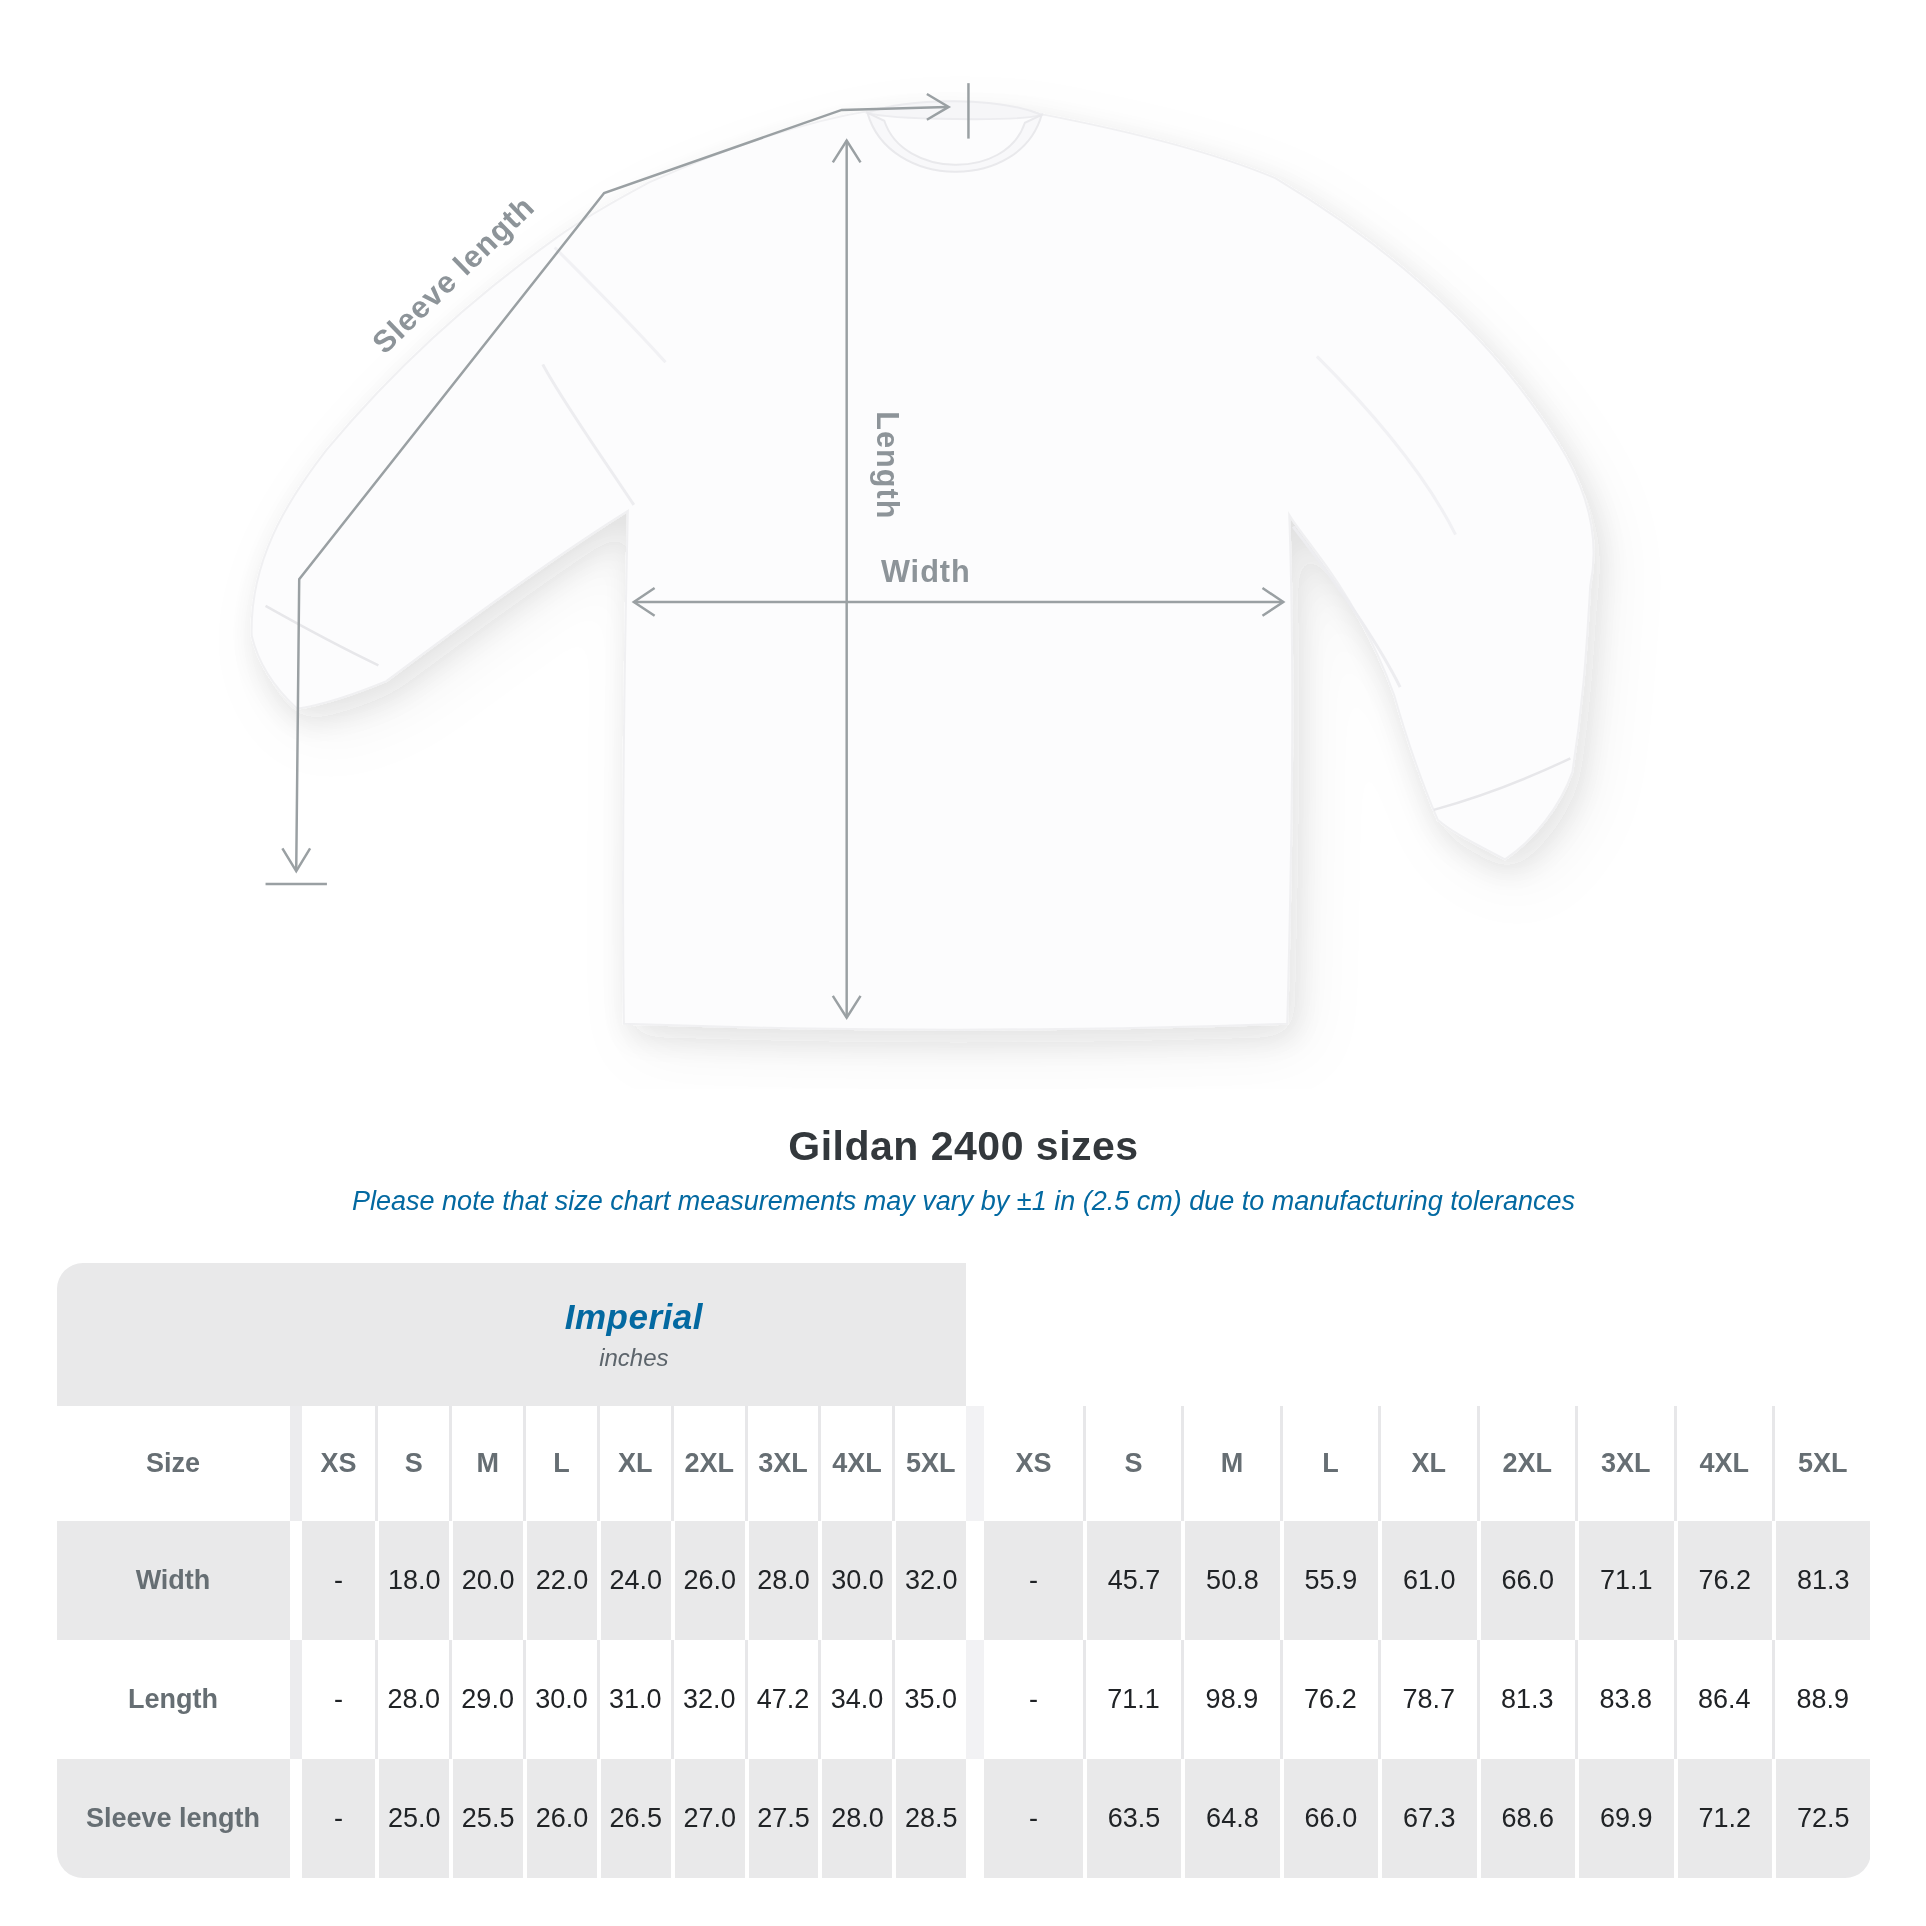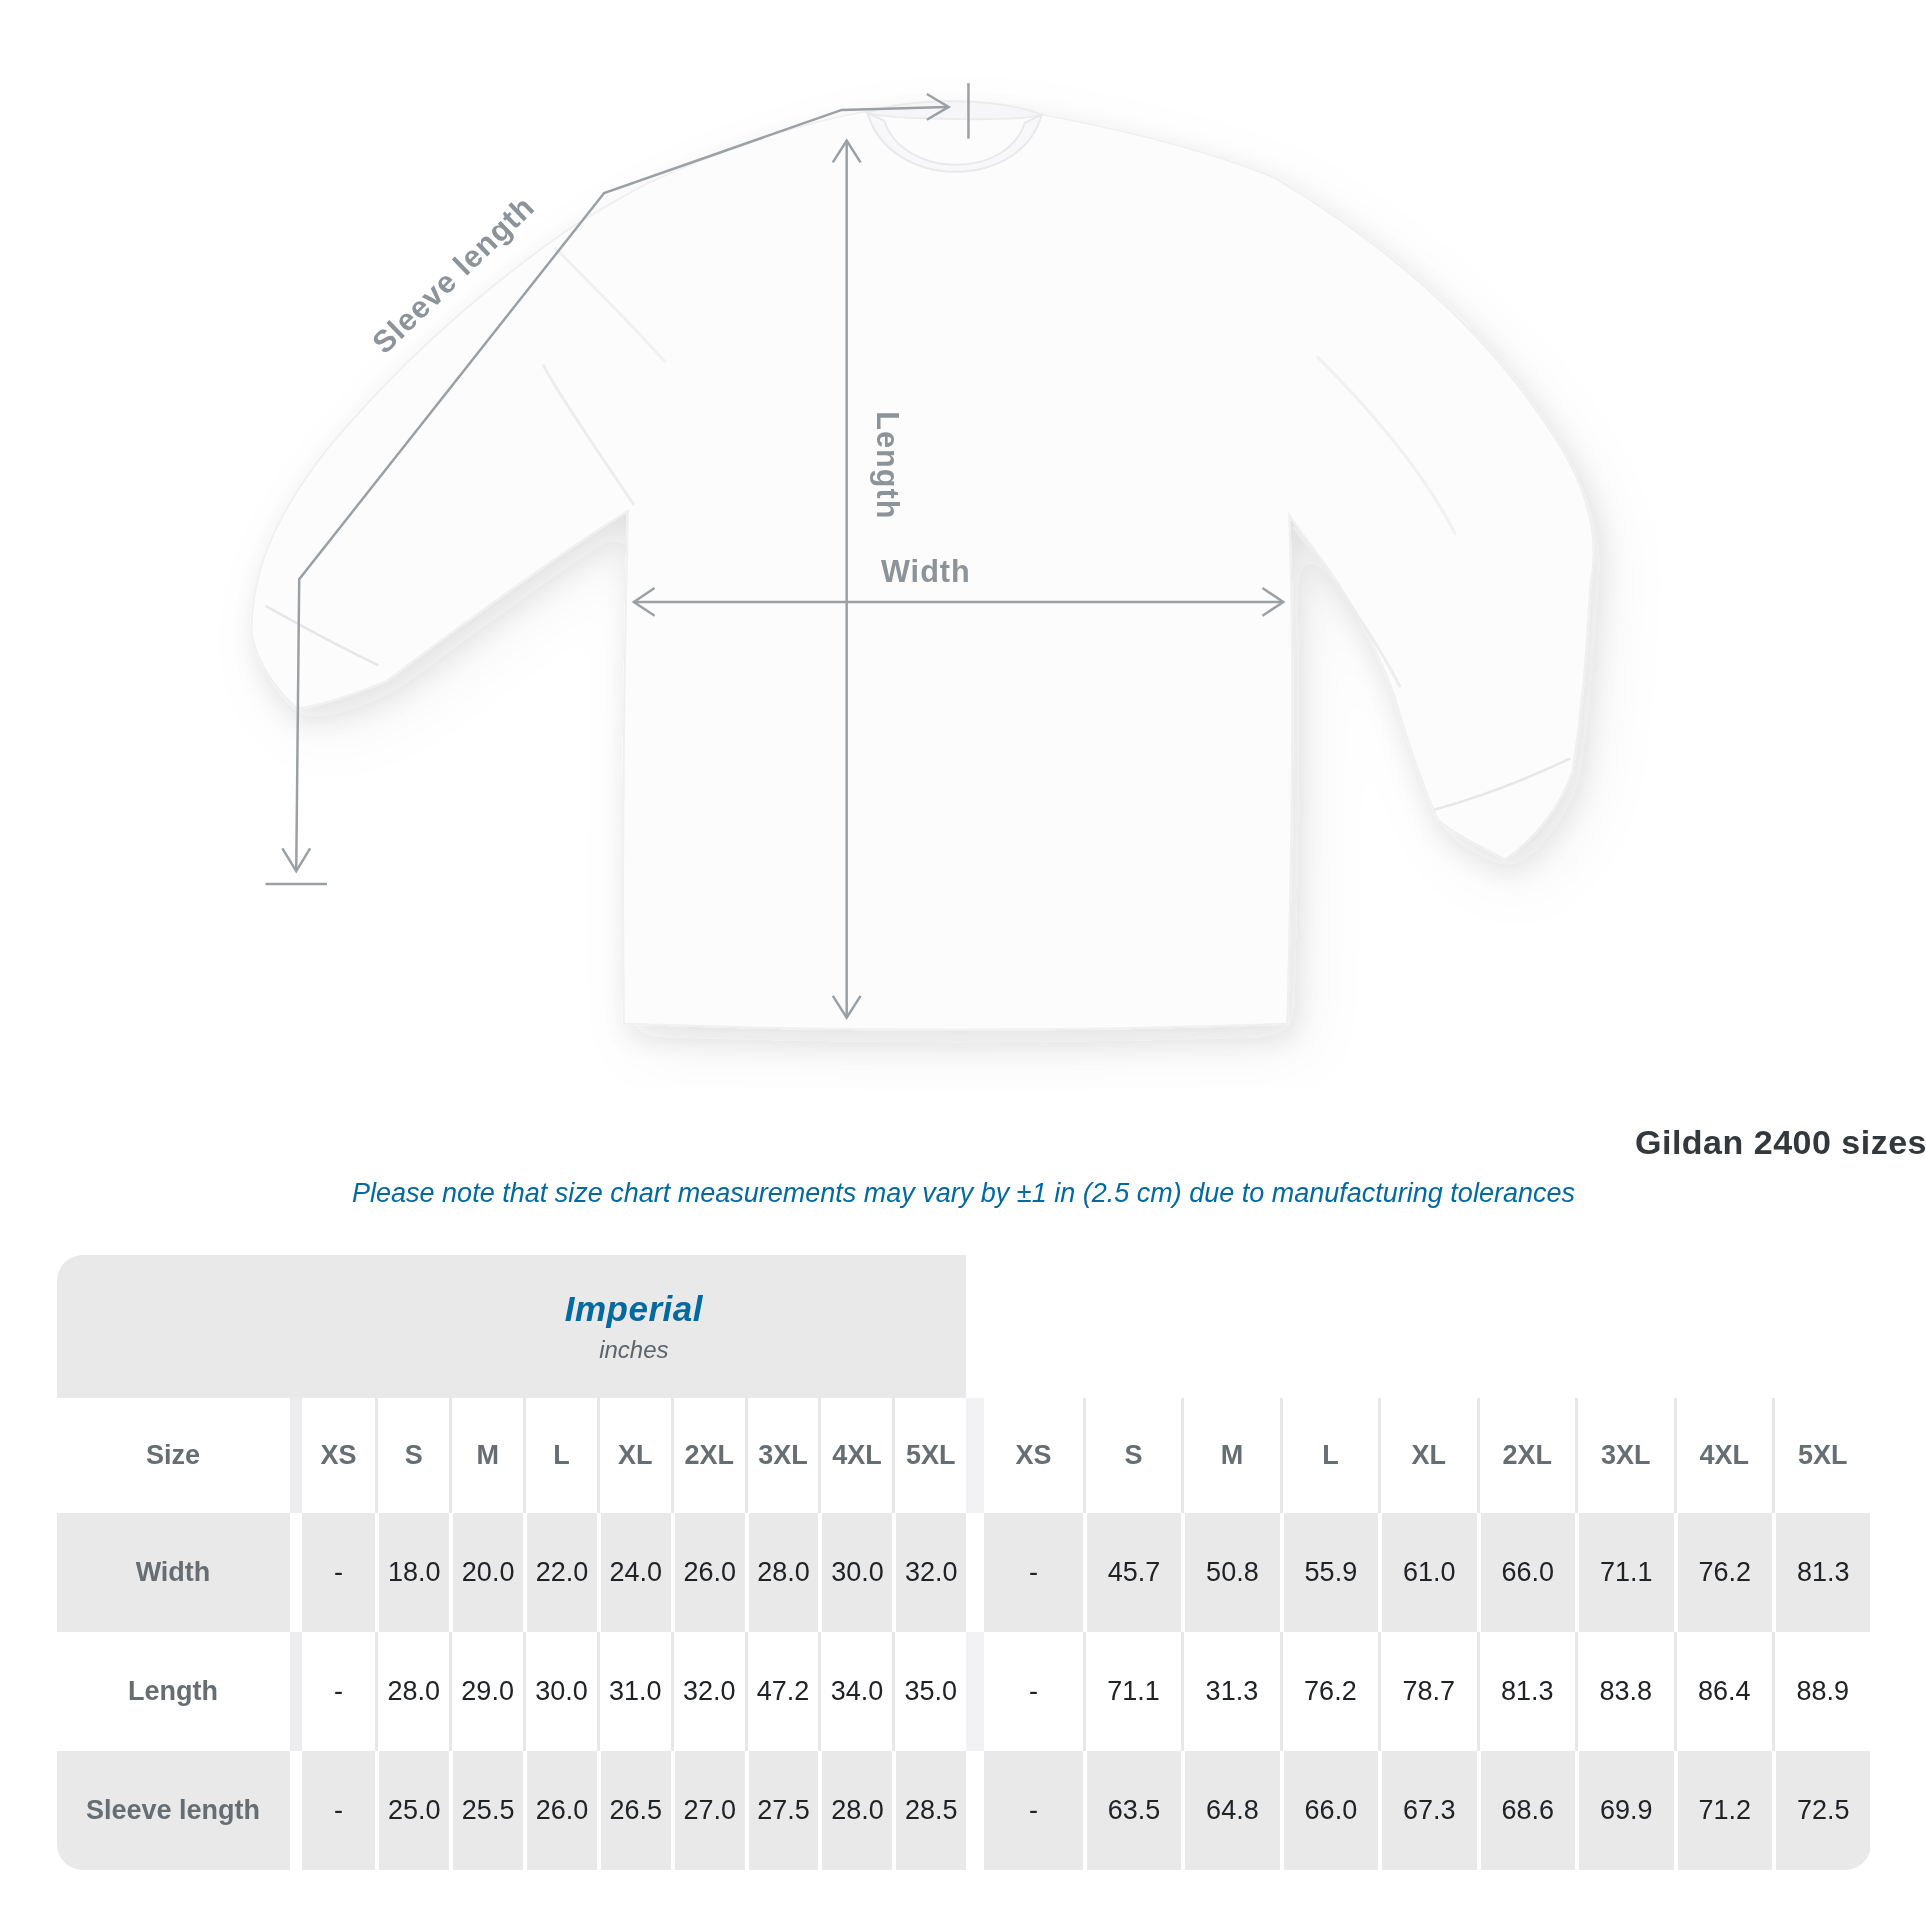--- a/index.html
+++ b/index.html
@@ -10,22 +10,22 @@
     -webkit-font-smoothing:antialiased;
   }
   .page{width:1927px;height:1927px;position:relative;}
 
   
   .hero{width:1927px;height:1089px;position:relative;}
   .hero svg{display:block;}
 
   
   .title{
-    margin:34px 0 0 0;text-align:right;
-    font-size:34px;font-weight:bold;color:#33383c;letter-spacing:0.5px;
+    margin:34px 0 0 0;text-align:center;
+    font-size:41px;font-weight:bold;color:#33383c;letter-spacing:0.5px;
   }
   .subtitle{
     margin:16px 0 0 0;text-align:center;
     font-size:27px;font-style:italic;color:#0369a1;
   }
 
   
   .size-table{
     width:1814px;margin:46px auto 0 auto;
     border-radius:26px;overflow:hidden;background:#ffffff;
@@ -219,21 +219,21 @@
         <div class="cell val sep">29.0</div>
         <div class="cell val sep">30.0</div>
         <div class="cell val sep">31.0</div>
         <div class="cell val sep">32.0</div>
         <div class="cell val sep">47.2</div>
         <div class="cell val sep">34.0</div>
         <div class="cell val sep">35.0</div>
         <div class="divider div-b"></div>
         <div class="cell val">-</div>
         <div class="cell val sep">71.1</div>
-        <div class="cell val sep">31.3</div>
+        <div class="cell val sep">98.9</div>
         <div class="cell val sep">76.2</div>
         <div class="cell val sep">78.7</div>
         <div class="cell val sep">81.3</div>
         <div class="cell val sep">83.8</div>
         <div class="cell val sep">86.4</div>
         <div class="cell val sep">88.9</div>
       </div>
       <div class="trow row-gray row-data">
         <div class="cell rlabel">Sleeve length</div>
         <div class="divider div-a"></div>

